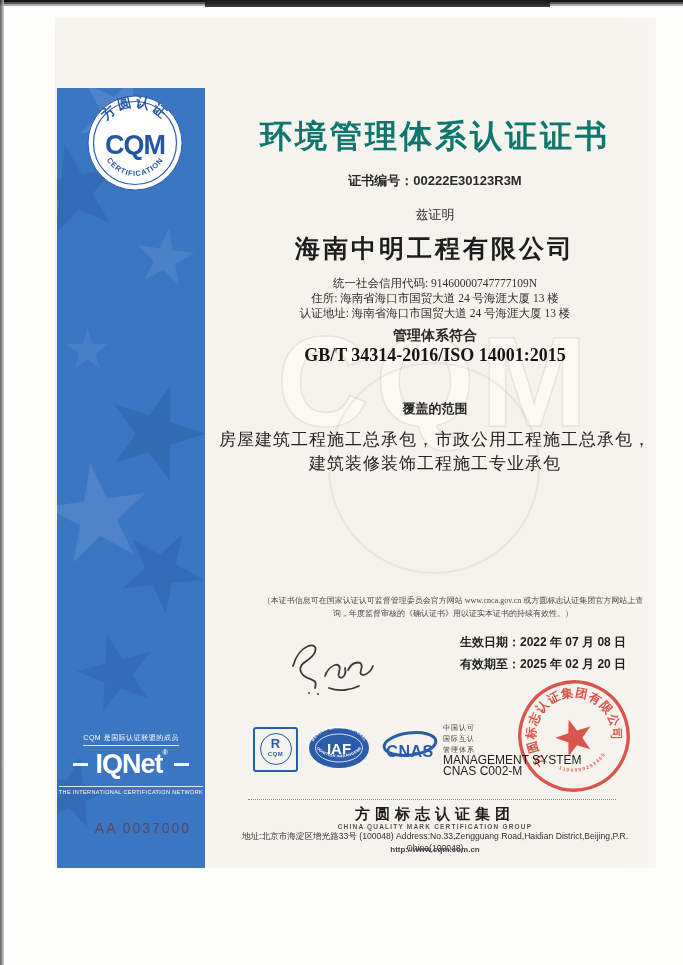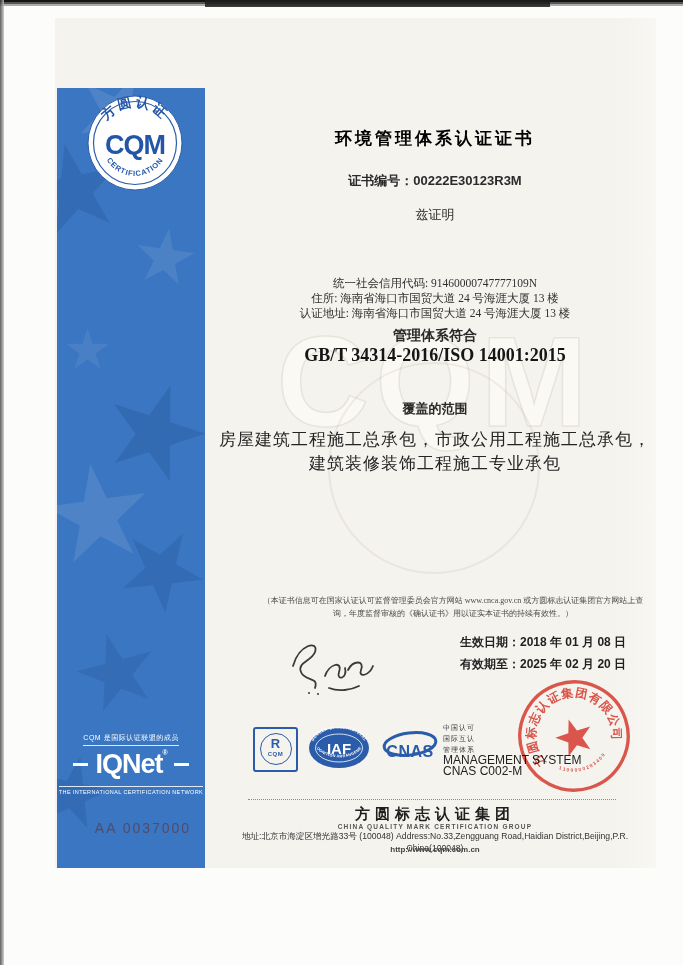--- a/index.html
+++ b/index.html
@@ -52,21 +52,21 @@
   .serial { position:absolute; left:0; top:732px; width:172px; text-align:center;
     font-size:14px; letter-spacing:2px; color:#564a66; font-weight:500; }
 
   
   .cl { position:absolute; left:215px; width:440px; text-align:center; color:#2a2a2a; }
 
   .certificate-watermark { top:42px; left:200px; font-size:47px; font-weight:700; letter-spacing:7px;
     background:repeating-linear-gradient(180deg,#8d887e 0px,#8d887e 1.5px,#cbc6bb 1.5px,#cbc6bb 3px,#edeae3 3px,#edeae3 4.5px);
     -webkit-background-clip:text; background-clip:text; color:transparent; }
 
-  .doc-title { top:115px; font-size:17px; font-weight:700; letter-spacing:3px; color:#000000;margin-top:12px; }
+  .doc-title { top:115px; font-size:32px; font-weight:700; letter-spacing:3px; color:#0f766e; }
   .cert-no { top:172px; font-size:13px; font-weight:600; }
   .attest { top:206px; font-size:13px; }
   .company { top:232px; font-size:25px; font-weight:700; letter-spacing:3px;
     font-family:"Liberation Serif", serif; color:#1d1d1d; }
   .info-line { font-size:11.5px; font-family:"Liberation Serif", serif; color:#2f2f2f; }
   .info1 { top:276px; } .info2 { top:291px; } .info3 { top:306px; }
   .conform { top:327px; font-size:14px; font-weight:700; }
   .standard { top:345px; font-size:18px; font-weight:700; font-family:"Liberation Serif", serif; color:#151515; }
   .scope-title { top:400px; font-size:13px; font-weight:700; }
   .scope-line { font-size:17px; font-family:"Liberation Serif", serif; color:#242424; letter-spacing:1px; }
@@ -151,20 +151,21 @@
       <span class="iqnet-tagline">THE INTERNATIONAL CERTIFICATION NETWORK</span>
     </div>
 
     <div class="serial">AA 0037000</div>
   </div>
 
 
   <div class="cl doc-title">环境管理体系认证证书</div>
   <div class="cl cert-no">证书编号：00222E30123R3M</div>
   <div class="cl attest">兹证明</div>
+  <div class="cl company">海南中明工程有限公司</div>
   <div class="cl info-line info1">统一社会信用代码: 91460000747777109N</div>
   <div class="cl info-line info2">住所: 海南省海口市国贸大道 24 号海涯大厦 13 楼</div>
   <div class="cl info-line info3">认证地址: 海南省海口市国贸大道 24 号海涯大厦 13 楼</div>
   <div class="cl conform">管理体系符合</div>
   <div class="cl standard">GB/T 34314-2016/ISO 14001:2015</div>
   <div class="cl scope-title">覆盖的范围</div>
   <div class="cl scope-line scope1">房屋建筑工程施工总承包，市政公用工程施工总承包，</div>
   <div class="cl scope-line scope2">建筑装修装饰工程施工专业承包</div>
 
   <div class="note">
@@ -177,21 +178,21 @@
       <path d="M8,34 C14,12 34,8 30,20 C27,29 12,30 16,40 C20,50 34,44 30,56"></path>
       <path d="M40,44 C44,32 58,28 54,40 C51,49 63,47 60,36"></path>
       <path d="M63,38 C68,28 80,28 76,38 C73,46 84,44 88,34"></path>
       <path d="M44,56 C54,60 66,58 74,54"></path>
     </g>
     <circle cx="24" cy="61" r="1" fill="#3a3a3a"></circle>
     <circle cx="33" cy="62" r="1" fill="#3a3a3a"></circle>
   </svg>
 
   <div class="dates">
-    <div>生效日期：2018 年 01 月 08 日</div>
+    <div>生效日期：2022 年 07 月 08 日</div>
     <div>有效期至：2025 年 02 月 20 日</div>
   </div>
 
   <div class="rcqm">
     <div class="rcqm-circle">
       <div class="rcqm-r">R</div>
       <div class="rcqm-cqm">CQM</div>
     </div>
   </div>
 

